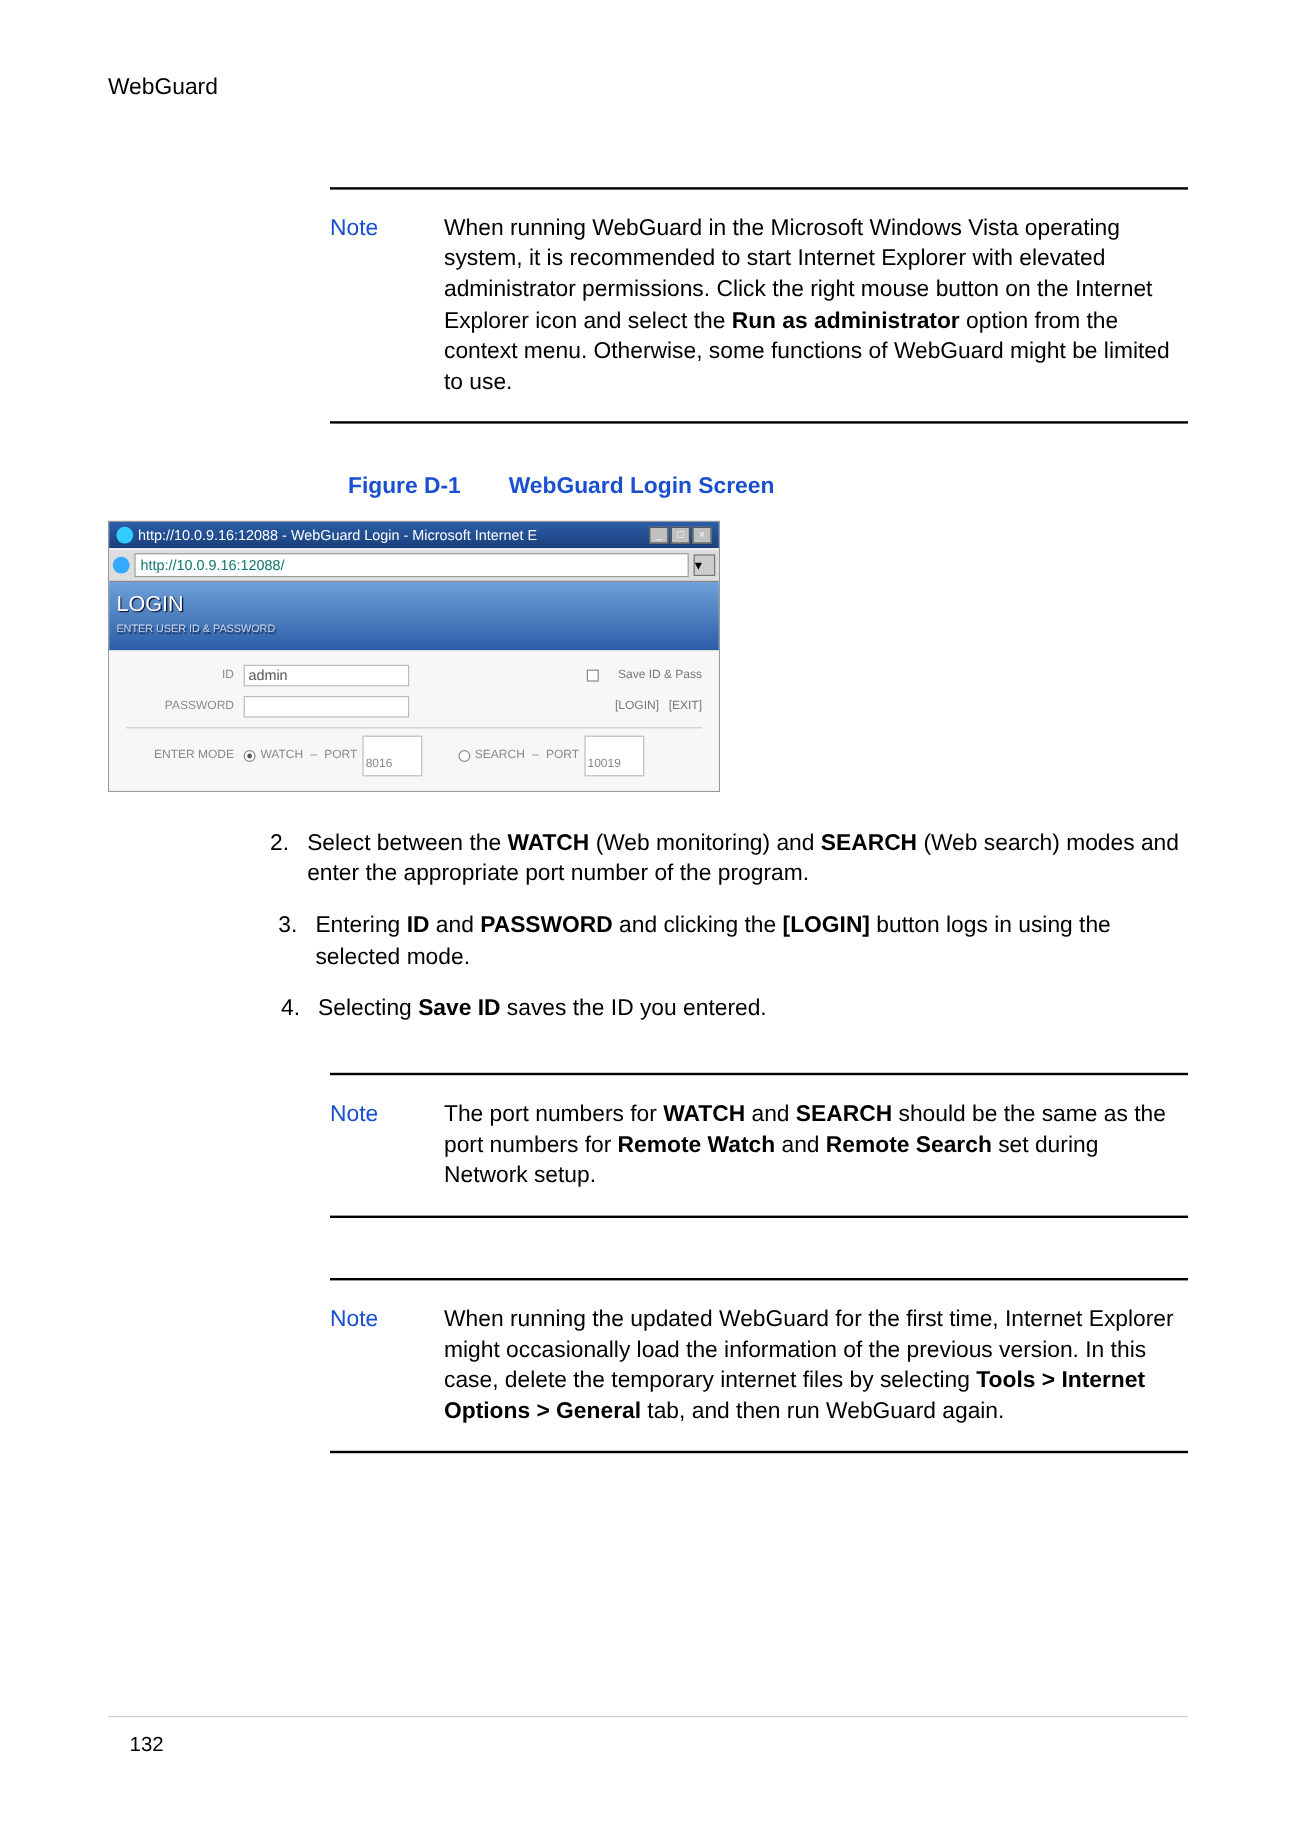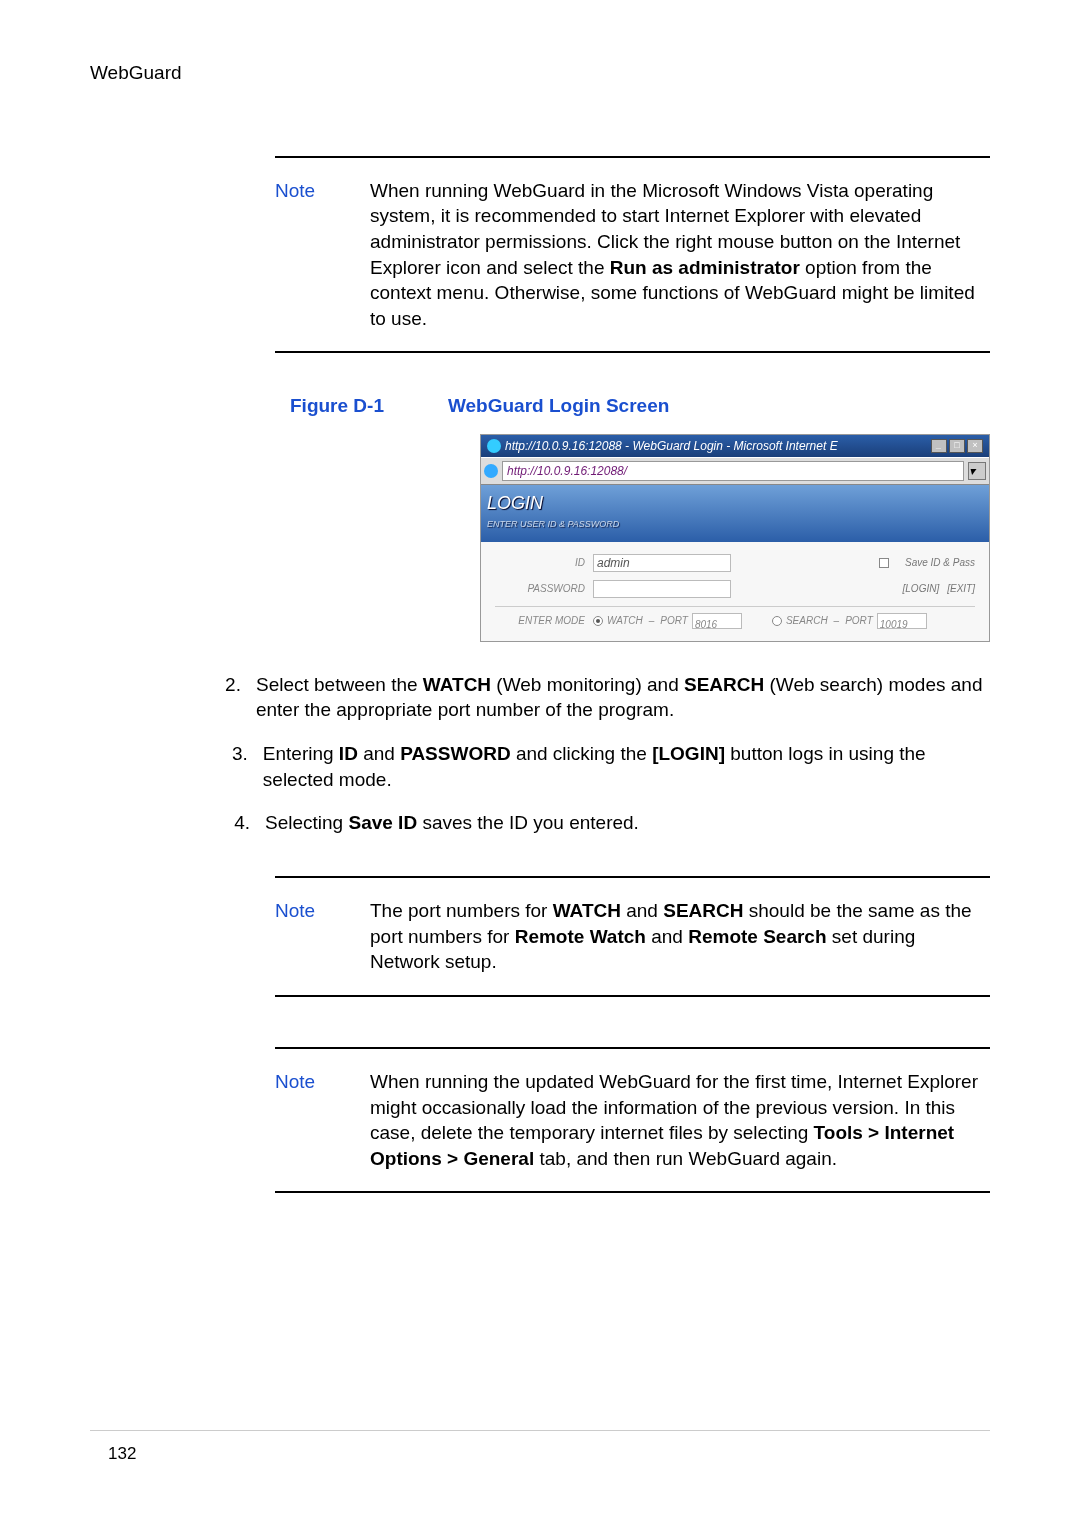--- a/index.html
+++ b/index.html
@@ -47,28 +47,27 @@
       flex: 1;
     }
 
     
     .figure-caption {
       margin-left: 200px;
       color: #1a4fcf;
       font-weight: bold;
       margin-bottom: 15px;
     }
-    .figure-caption .fid { margin-right: 64px; }
+    .figure-caption .fid { margin-right: 40px; }
 
     
     .shot-wrap {
       display: flex;
-      justify-content: flex-end;
+      justify-content: flex-start;
       margin-bottom: 30px;
-      font-style: italic;
     }
     .shot {
       width: 510px;
       border: 1px solid #999;
       font-size: 12px;
       background: #eee;
     }
     .shot-titlebar {
       background: linear-gradient(#2b5ea8,#1a3f7a);
       color: #fff;
@@ -104,21 +103,21 @@
       border-bottom:1px solid #888;
       display:flex;
       gap:4px;
       align-items:center;
     }
     .addr-box {
       flex:1;
       background:#fff;
       border:1px solid #999;
       padding:1px 4px;
-      color:#701a75;
+      color:#0f766e;
     }
     .gobtn {
       width:18px;height:18px;
       background:#ccc;
       border:1px solid #777;
     }
     .login-banner {
       background: linear-gradient(#6fa0d8,#2b5ea8);
       color: #fff;
       padding: 6px 10px 12px 6px;
@@ -145,21 +144,21 @@
     .li { background:#fff; border:1px solid #bbb; height:18px; width:138px; padding:0 3px; color:#555;}
     .save-wrap { margin-left:auto; color:#777; font-size:10px; display:flex;align-items:center;gap:16px;}
     .btns-wrap { margin-left:auto; color:#777; font-size:10px; display:flex;gap:8px;}
     .sep {
       border-top:1px solid #ccc; margin:6px 0;
     }
     .mode-row {
       display:flex; align-items:center; font-size:10px; color:#888;
     }
     .mode-row .pair { display:flex;align-items:center;gap:4px; }
-    .pb { background:#fff;border:1px solid #bbb;height:16px;width:50px;padding:4px 2px;}
+    .pb { background:#fff;border:1px solid #bbb;height:28px;width:50px;padding:16px 2px;}
     
     
     .steps {
       margin-left: 135px;
       margin-top: 15px;
     }
     .step {
       display: flex;
       gap: 15px;
       margin-bottom: 18px;

